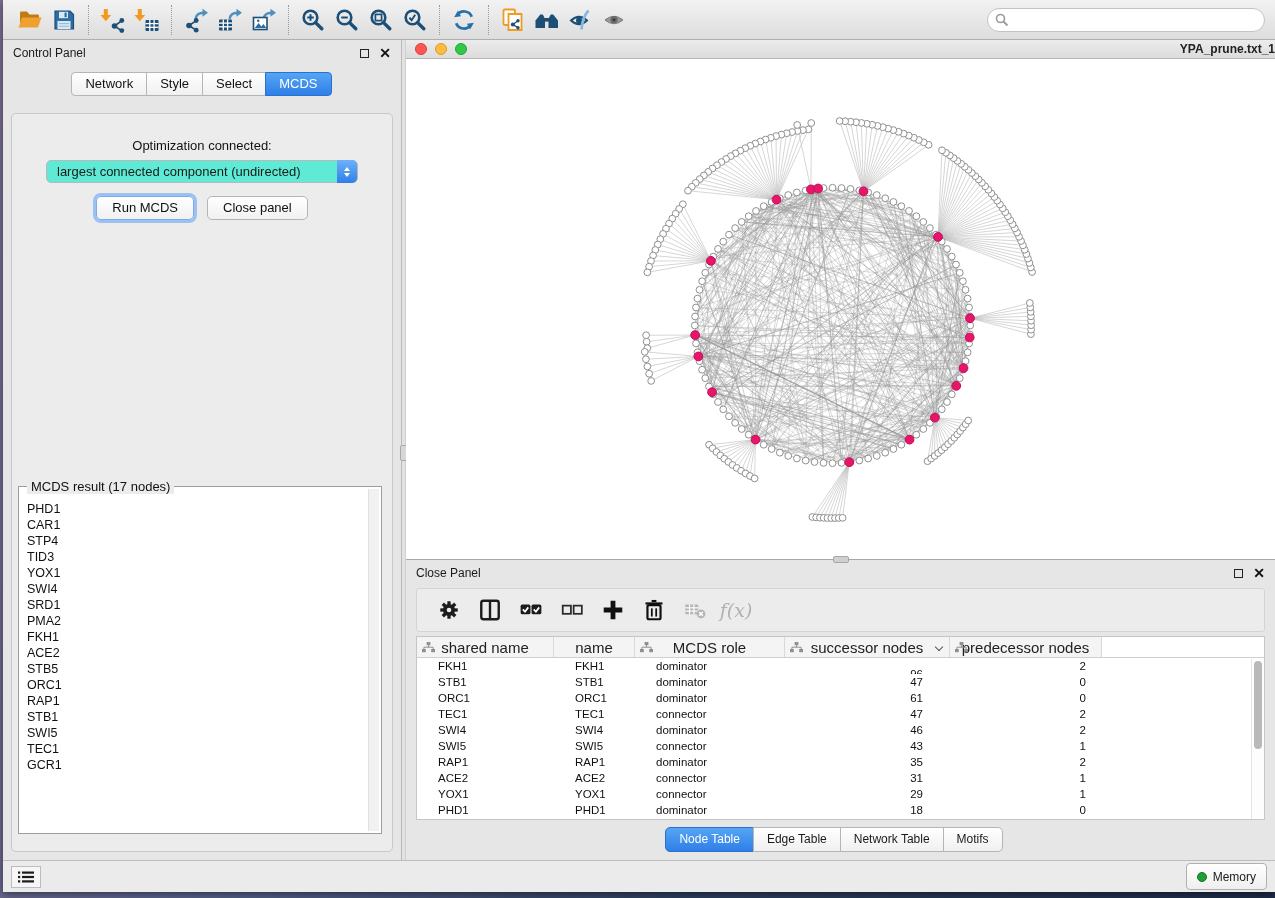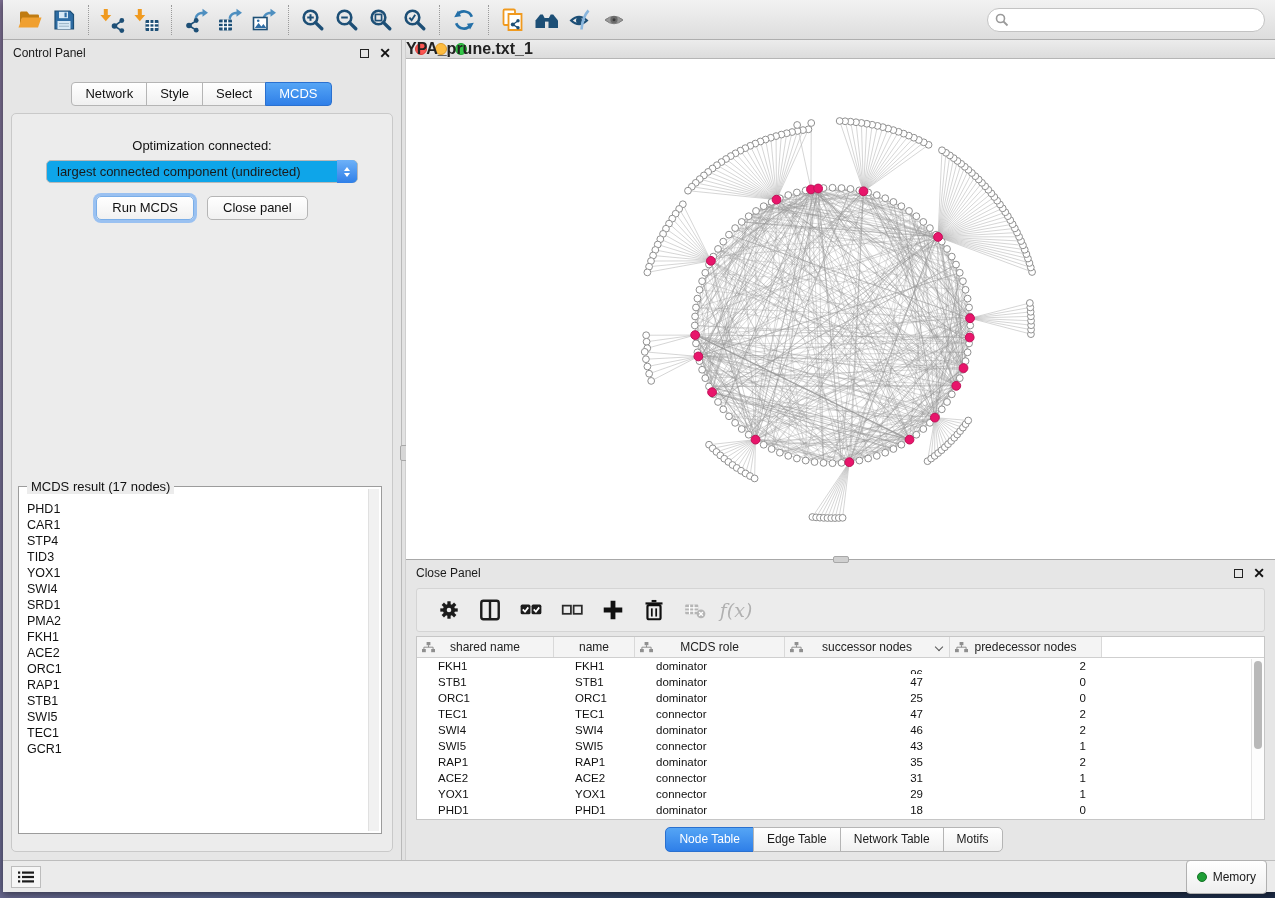--- a/index.html
+++ b/index.html
@@ -24,30 +24,30 @@
   #control-panel { width:398px; background:#e6e6e6; position:relative; }
   #v-splitter { width:5px; background:#e2e2e2; border-left:1px solid #b9b9b9; border-right:1px solid #cfcfcf; position:relative; }
   #v-splitter .grip { position:absolute; top:405px; left:-2px; width:8px; height:16px; background:#d6d6d6; border:1px solid #a8a8a8; border-radius:2px; }
   #right-col { flex:1; display:flex; flex-direction:column; min-width:0; }
 
   
   .panel-header { height:26px; display:flex; align-items:center; padding:0 10px; font-size:12px; color:#1a1a1a; }
   .panel-header .spacer { flex:1; }
   .float-box { width:9px; height:9px; border:1.6px solid #222; margin-right:10px; cursor:pointer; }
   .close-x { font-size:14px; font-weight:bold; color:#111; line-height:1; cursor:pointer; }
-  #cp-tabs { display:flex; justify-content:center; position:relative; z-index:2; margin-top:16px; }
+  #cp-tabs { display:flex; justify-content:center; position:relative; z-index:2; margin-top:6px; }
   .cp-tab { padding:3px 13px 4px; font-size:13px; background:linear-gradient(#ffffff,#f0f0f0); border:1px solid #b5b5b5;
     margin-left:-1px; cursor:pointer; color:#111; }
   .cp-tab:first-child { border-radius:4px 0 0 4px; }
   .cp-tab:last-child  { border-radius:0 4px 4px 0; }
   .cp-tab.active { background:linear-gradient(#55a5f5,#2f7fe8); color:#fff; border-color:#2a70cf; }
   #cp-body { position:absolute; top:73px; bottom:8px; left:8px; right:8px; background:#ececec;
     border:1px solid #c9c9c9; border-radius:5px; padding-top:24px; }
   #opt-label { text-align:center; font-size:13px; color:#111; }
-  #dropdown { width:312px; height:23px; margin:7px auto 11px; background:#0ea5e9; border:1px solid #b9b9b9; border-radius:5px;
+  #dropdown { width:312px; height:23px; margin:7px auto 11px; background:#5eead4; border:1px solid #b9b9b9; border-radius:5px;
     display:flex; align-items:center; position:relative; cursor:pointer; }
   #dropdown .dd-value { padding-left:10px; font-size:13px; white-space:nowrap; }
   #dropdown .dd-stepper { position:absolute; right:0; top:-1px; bottom:-1px; width:20px; border-radius:0 5px 5px 0;
     background:linear-gradient(#6db1f8,#2f7fe8); display:flex; flex-direction:column; align-items:center; justify-content:center; gap:2px; }
   .chev-up   { width:0;height:0;border-left:3.5px solid transparent;border-right:3.5px solid transparent;border-bottom:4.5px solid #fff; }
   .chev-down { width:0;height:0;border-left:3.5px solid transparent;border-right:3.5px solid transparent;border-top:4.5px solid #fff; }
   #cp-buttons { display:flex; justify-content:center; gap:13px; margin-top:13px; }
   .mac-btn { font-size:13px; padding:3px 15px 4px; background:linear-gradient(#ffffff,#f1f1f1); border:1px solid #b5b5b5;
     border-radius:5px; cursor:pointer; color:#111; }
   .mac-btn.focused { box-shadow:0 0 0 3px rgba(110,170,245,.65); border-color:#7aaee8; }
@@ -59,53 +59,53 @@
 
   
   #network-window { height:520px; display:flex; flex-direction:column; border-bottom:1px solid #a8a8a8; }
   #net-titlebar { height:19px; background:linear-gradient(#ececec,#dcdcdc); border-bottom:1px solid #b5b5b5;
     display:flex; align-items:center; position:relative; }
   .traffic { display:flex; gap:8px; margin-left:9px; }
   .light { width:12px; height:12px; border-radius:50%; }
   .light.red    { background:#fc5753; border:1px solid #df3d38; }
   .light.yellow { background:#fdbc40; border:1px solid #de9b27; }
   .light.green  { background:#33c748; border:1px solid #1da732; }
-  #net-title { position:absolute; left:0; right:0; text-align:left; font-size:16px; font-weight:bold; color:#222; }
+  #net-title { position:absolute; left:0; right:0; text-align:right; font-size:12px; font-weight:bold; color:#222; }
   #net-canvas { flex:1; background:#fff; position:relative; }
   #net-canvas svg { position:absolute; inset:0; width:100%; height:100%; }
 
   
   #table-panel { flex:1; background:#e6e6e6; position:relative; }
   #tp-grip { position:absolute; top:-4px; left:50%; width:16px; height:7px; margin-left:-8px; background:#d0d0d0; border:1px solid #a8a8a8; border-radius:2px; }
   #tbl-toolbar { height:44px; margin:2px 10px 0; background:#ececec; border:1px solid #d4d4d4; border-radius:3px;
     display:flex; align-items:center; gap:17px; padding-left:20px; }
   .ttbtn { width:24px; height:24px; display:flex; align-items:center; justify-content:center; cursor:pointer; }
   .fx { font-family:"DejaVu Serif", serif; font-style:italic; font-size:19px; color:#b0b0b0; }
   #tbl-wrap { position:absolute; top:76px; bottom:40px; left:10px; right:10px; background:#fff; border:1px solid #c6c6c6; overflow:hidden; }
   #tbl-header { display:flex; height:21px; border-bottom:1px solid #cfcfcf; }
   .th { position:relative; background:#f4f4f4; border-right:1px solid #d9d9d9; display:flex; align-items:center; justify-content:center;
-    font-size:12px; color:#222; cursor:pointer; }
+    font-size:15px; color:#222; cursor:pointer; }
   .th .hicon { position:absolute; left:5px; top:5px; }
   .th .sortchev { position:absolute; right:7px; top:7px; width:6px; height:6px; border-right:1.4px solid #555; border-bottom:1.4px solid #555; transform:rotate(45deg); }
   .tr { display:flex; height:16px; }
   .td { font-size:11.5px; line-height:16px; padding-left:21px; white-space:nowrap; overflow:hidden; color:#111; }
   .td.num { text-align:right; padding-left:0; }
   #tbl-scroll { position:absolute; top:22px; bottom:0; right:0; width:13px; border-left:1px solid #e4e4e4; background:#fdfdfd; }
   #tbl-thumb { position:absolute; top:2px; right:2px; width:8px; height:88px; background:#b9b9b9; border-radius:4px; }
   #tbl-tabs { position:absolute; bottom:8px; left:0; right:12px; display:flex; justify-content:center; }
   .tbl-tab { padding:4px 13px 5px; font-size:12px; background:linear-gradient(#ffffff,#f0f0f0); border:1px solid #b5b5b5; margin-left:-1px; cursor:pointer; }
   .tbl-tab:first-child { border-radius:5px 0 0 5px; }
   .tbl-tab:last-child  { border-radius:0 5px 5px 0; }
   .tbl-tab.active { background:linear-gradient(#55a5f5,#2f7fe8); color:#fff; border-color:#2a70cf; }
 
   
   #status-bar { position:absolute; bottom:0; left:0; right:0; height:32px; background:#ebebeb; border-top:1px solid #bdbdbd;
     display:flex; align-items:center; padding:0 8px; }
   #list-btn { width:30px; height:22px; background:#f6f6f6; border:1px solid #bdbdbd; display:flex; align-items:center; justify-content:center; cursor:pointer; }
-  #memory-btn { margin-left:auto; height:34px; background:linear-gradient(#ffffff,#efefef); border:1px solid #b0b0b0; border-radius:4px;
+  #memory-btn { margin-left:auto; height:27px; background:linear-gradient(#ffffff,#efefef); border:1px solid #b0b0b0; border-radius:4px;
     display:flex; align-items:center; gap:6px; padding:0 10px; cursor:pointer; font-size:12px; }
   #memory-dot { width:10px; height:10px; border-radius:50%; background:#1e9e35; border:1px solid #157427; }
 </style>
 </head>
 <body>
 
 <div id="app">
 
   <div id="toolbar">
     <div class="tbtn">
@@ -301,20 +301,21 @@
               <div class="mcds-item">PHD1</div>
               <div class="mcds-item">CAR1</div>
               <div class="mcds-item">STP4</div>
               <div class="mcds-item">TID3</div>
               <div class="mcds-item">YOX1</div>
               <div class="mcds-item">SWI4</div>
               <div class="mcds-item">SRD1</div>
               <div class="mcds-item">PMA2</div>
               <div class="mcds-item">FKH1</div>
               <div class="mcds-item">ACE2</div>
+              <div class="mcds-item">STB5</div>
               <div class="mcds-item">ORC1</div>
               <div class="mcds-item">RAP1</div>
               <div class="mcds-item">STB1</div>
               <div class="mcds-item">SWI5</div>
               <div class="mcds-item">TEC1</div>
               <div class="mcds-item">GCR1</div>
             </div>
           <div id="mcds-scroll"></div>
         </div>
       </div>
@@ -1392,21 +1393,21 @@
                 <div class="td" style="width: 137px;">STB1</div>
                 <div class="td" style="width: 81px;">STB1</div>
                 <div class="td" style="width: 150px;">dominator</div>
                 <div class="td num" style="width: 165px; padding-right: 27px;">47</div>
                 <div class="td num" style="width: 152px; padding-right: 16px;">0</div>
               </div>
               <div class="tr">
                 <div class="td" style="width: 137px;">ORC1</div>
                 <div class="td" style="width: 81px;">ORC1</div>
                 <div class="td" style="width: 150px;">dominator</div>
-                <div class="td num" style="width: 165px; padding-right: 27px;">25</div>
+                <div class="td num" style="width: 165px; padding-right: 27px;">61</div>
                 <div class="td num" style="width: 152px; padding-right: 16px;">0</div>
               </div>
               <div class="tr">
                 <div class="td" style="width: 137px;">TEC1</div>
                 <div class="td" style="width: 81px;">TEC1</div>
                 <div class="td" style="width: 150px;">connector</div>
                 <div class="td num" style="width: 165px; padding-right: 27px;">47</div>
                 <div class="td num" style="width: 152px; padding-right: 16px;">2</div>
               </div>
               <div class="tr">

